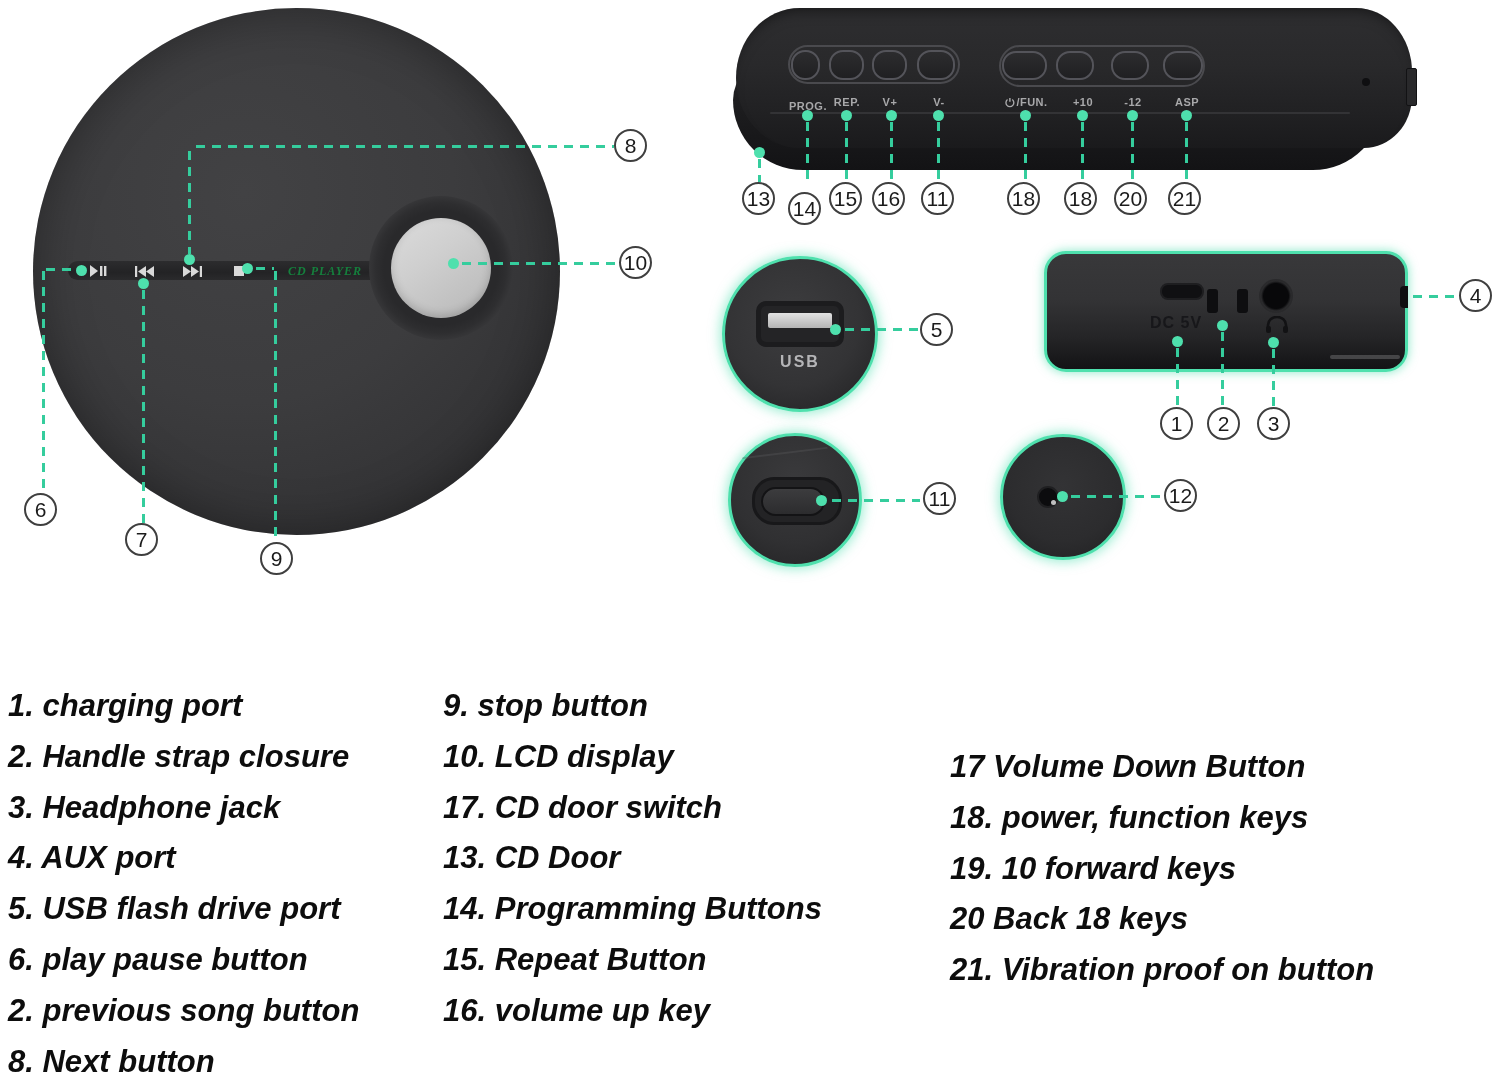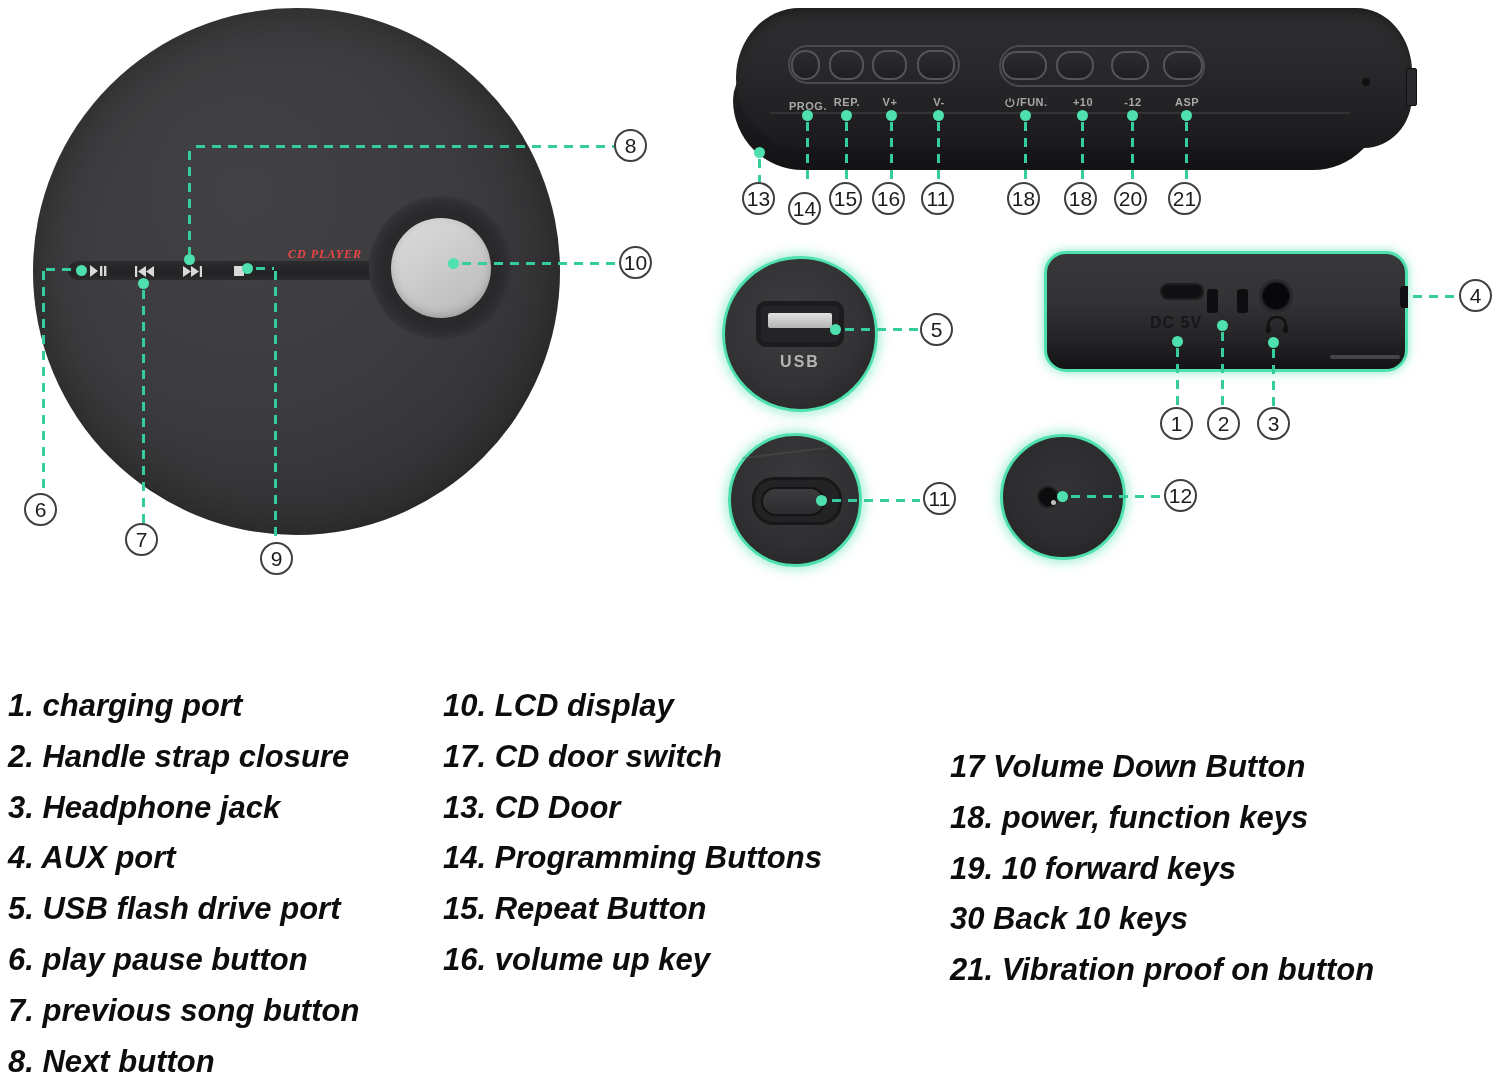--- a/index.html
+++ b/index.html
@@ -15,22 +15,22 @@
   .dh{position:absolute;height:3px;z-index:20;
       background:repeating-linear-gradient(90deg,var(--accent) 0 9px,transparent 9px 16px);}
   .dv{position:absolute;width:3px;z-index:20;
       background:repeating-linear-gradient(180deg,var(--accent) 0 9px,transparent 9px 16px);}
   
   .disc{position:absolute;left:33px;top:8px;width:527px;height:527px;border-radius:50%;
         background:radial-gradient(circle at 40% 35%, #424244 0%, #3c3c3e 45%, #333335 75%, #29292b 98%);
         box-shadow:inset 0 0 50px rgba(0,0,0,.35);}
   .band{position:absolute;left:68px;top:261px;width:312px;height:19px;border-radius:10px;
         background:linear-gradient(180deg,#2c2c2e,#232325 60%,#2a2a2c);z-index:5;}
-  .brand{position:absolute;left:288px;top:247px;font:italic 700 12px "Liberation Serif",serif;
-         color:#ef4444;letter-spacing:1px;z-index:6;}
+  .brand{position:absolute;left:288px;top:264px;font:italic 700 12px "Liberation Serif",serif;
+         color:#15803d;letter-spacing:1px;z-index:6;}
   .lcd-ring{position:absolute;left:369px;top:196px;width:144px;height:144px;border-radius:50%;
         background:radial-gradient(circle,#29292b 0 56%,#2e2e30 64%,#38383a 72%,rgba(56,56,58,0) 80%);z-index:6;}
   .lcd{position:absolute;left:391px;top:218px;width:100px;height:100px;border-radius:50%;
         background:linear-gradient(145deg,#dcdcdc 0%,#cfcfcf 40%,#b7b7b7 100%);
         box-shadow:inset 0 -3px 8px rgba(0,0,0,.18);z-index:7;}
   .icon{position:absolute;z-index:8;display:block;}
   
   .door-lip{position:absolute;left:733px;top:60px;width:650px;height:110px;
         border-radius:40px 40px 70px 70px;background:linear-gradient(180deg,#242426,#131315);}
   .door-body{position:absolute;left:736px;top:8px;width:676px;height:140px;
@@ -236,32 +236,33 @@
   <div class="dh" style="left:1071px;top:495px;width:90px"></div>
   <div class="co" style="left:1164px;top:479px">12</div>
 
   <div class="legend-col" style="left:8px;top:681px">
     <div>1. charging port</div>
     <div>2. Handle strap closure</div>
     <div>3. Headphone jack</div>
     <div>4. AUX port</div>
     <div>5. USB flash drive port</div>
     <div>6. play pause button</div>
-    <div>7. previous song button</div>
+    <div>2. previous song button</div>
     <div>8. Next button</div>
   </div>
   <div class="legend-col" style="left:443px;top:681px">
+    <div>9. stop button</div>
     <div>10. LCD display</div>
     <div>17. CD door switch</div>
     <div>13. CD Door</div>
     <div>14. Programming Buttons</div>
     <div>15. Repeat Button</div>
     <div>16. volume up key</div>
   </div>
   <div class="legend-col" style="left:950px;top:742px">
     <div>17 Volume Down Button</div>
     <div>18. power, function keys</div>
     <div>19. 10 forward keys</div>
-    <div>30 Back 10 keys</div>
+    <div>20 Back 18 keys</div>
     <div>21. Vibration proof on button</div>
   </div>
 
 </div>
 
 </body></html>

